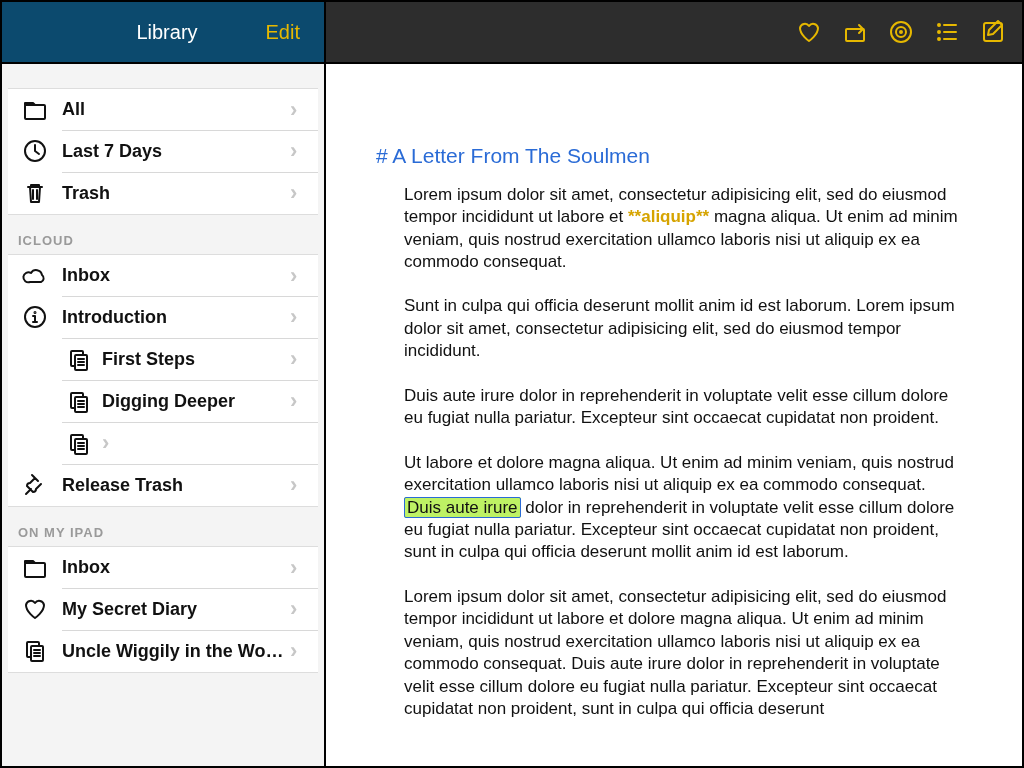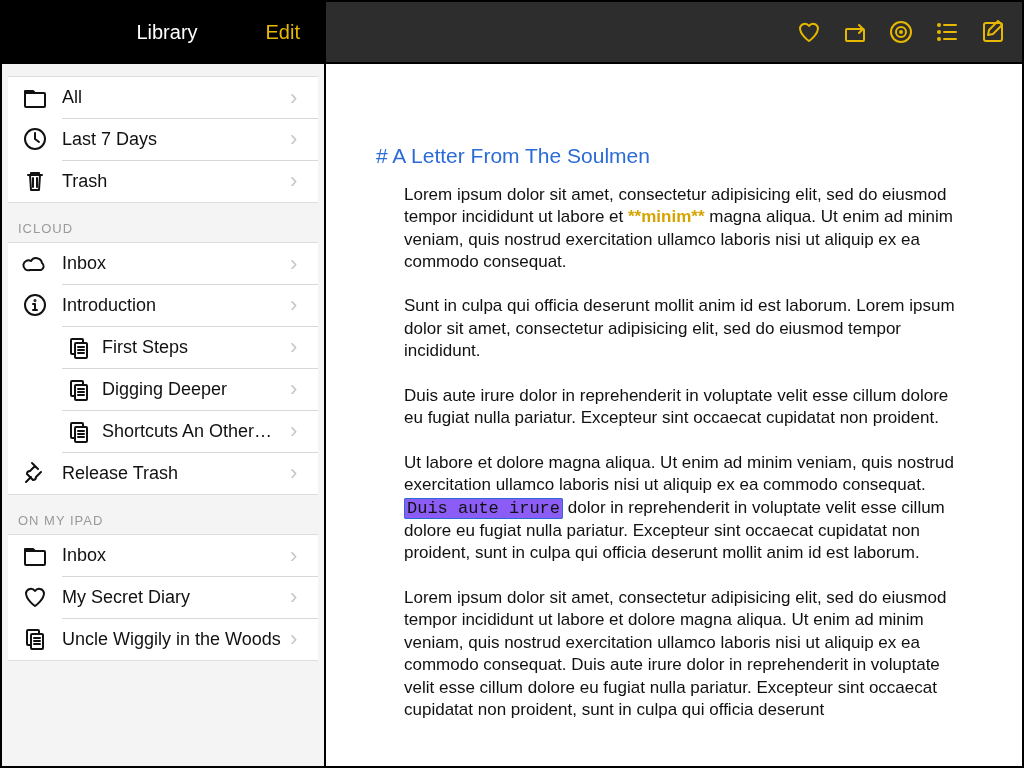--- a/index.html
+++ b/index.html
@@ -12,21 +12,21 @@
   .sidebar {
     width: 324px;
     flex: 0 0 324px;
     display: flex;
     flex-direction: column;
     border-right: 2px solid #000;
     background: #f4f4f4;
   }
   .sidebar-header {
     height: 62px;
-    background: #000000;
+    background: #0c4a6e;
     display: flex;
     align-items: center;
     justify-content: center;
     position: relative;
     border-bottom: 2px solid #000;
     padding-left: 8px;
   }
   .sidebar-title {
     color: #fff;
     font-size: 20px;
@@ -35,24 +35,25 @@
     position: absolute;
     right: 24px;
     top: 50%;
     transform: translateY(-50%);
     color: #e6b800;
     font-size: 20px;
     cursor: pointer;
   }
 
   .sidebar-body {
-    padding: 12px 6px 0 6px;
+    padding: 24px 6px 0 6px;
     background: #f4f4f4;
     height: calc(100% - 62px);
     overflow: auto;
+    font-weight: bold;
   }
 
   .row {
     display: flex;
     align-items: center;
     height: 42px;
     background: #fff;
     position: relative;
     cursor: pointer;
   }
@@ -141,24 +142,23 @@
   .editor .heading {
     color: #2a6bd6;
     font-size: 21px;
     margin-left: -28px;
     margin-bottom: 14px;
   }
   .editor p { margin-bottom: 22px; }
   .bold-raw { color: #d6a400; font-weight: bold; }
   .selection {
     border: 1.5px solid #2a6bd6;
-    background: #8b5cf6;
+    background: #bef264;
     padding: 0 2px;
     border-radius: 2px;
-    font-family: Liberation Mono, monospace;
   }
 </style>
 </head>
 <body>
 
 <svg width="0" height="0" style="position:absolute">
   <defs>
     <g id="ic-folder">
         <rect x="3" y="8" width="20" height="14" rx="1"></rect>
         <path d="M3 8 V6 h8 l2 2"></path>
@@ -291,21 +291,20 @@
             </span>
           <span class="label">Digging Deeper</span>
           <span class="chevron">›</span>
         </div>
         <div class="row">
           <span class="icon indent">
               <svg>
                 <use href="#ic-pages"></use>
               </svg>
             </span>
-          <span class="label">Shortcuts An Other…</span>
           <span class="chevron">›</span>
         </div>
         <div class="row">
           <span class="icon">
               <svg>
                 <use href="#ic-pin"></use>
               </svg>
             </span>
           <span class="label">Release Trash</span>
           <span class="chevron">›</span>
@@ -372,21 +371,21 @@
           <svg>
             <use href="#ic-compose"></use>
           </svg>
         </span>
     </div>
 
     <div class="editor">
       <div class="heading"># A Letter From The Soulmen</div>
 
       <p>
-        <span>Lorem ipsum dolor sit amet, consectetur adipisicing elit, sed do eiusmod tempor incididunt ut labore et </span><span class="bold-raw">**minim**</span><span> magna aliqua. Ut enim ad minim veniam, quis nostrud exercitation ullamco laboris nisi ut aliquip ex ea commodo consequat.</span>
+        <span>Lorem ipsum dolor sit amet, consectetur adipisicing elit, sed do eiusmod tempor incididunt ut labore et </span><span class="bold-raw">**aliquip**</span><span> magna aliqua. Ut enim ad minim veniam, quis nostrud exercitation ullamco laboris nisi ut aliquip ex ea commodo consequat.</span>
       </p>
 
       <p>Sunt in culpa qui officia deserunt mollit anim id est laborum. Lorem ipsum dolor sit amet, consectetur adipisicing elit, sed do eiusmod tempor incididunt.</p>
 
       <p>Duis aute irure dolor in reprehenderit in voluptate velit esse cillum dolore eu fugiat nulla pariatur. Excepteur sint occaecat cupidatat non proident.</p>
 
       <p>
         <span>Ut labore et dolore magna aliqua. Ut enim ad minim veniam, quis nostrud exercitation ullamco laboris nisi ut aliquip ex ea commodo consequat. </span><span class="selection">Duis aute irure</span><span> dolor in reprehenderit in voluptate velit esse cillum dolore eu fugiat nulla pariatur. Excepteur sint occaecat cupidatat non proident, sunt in culpa qui officia deserunt mollit anim id est laborum.</span>
       </p>
 

